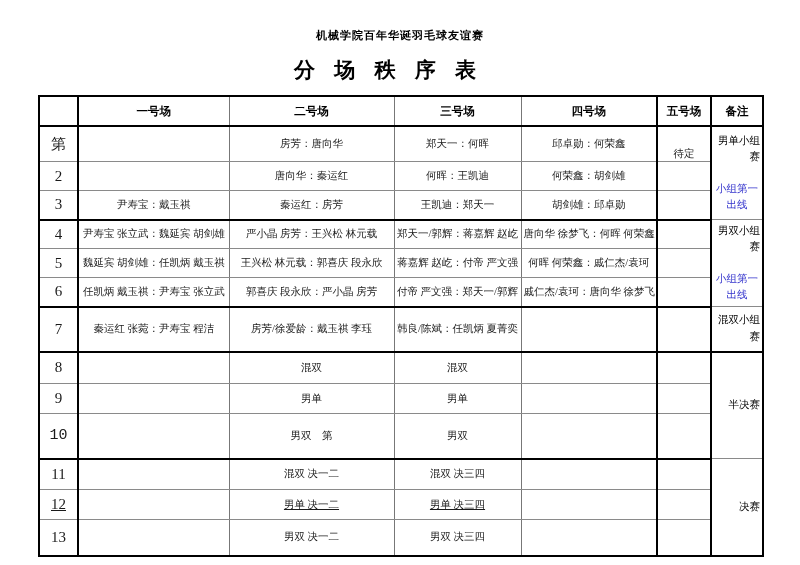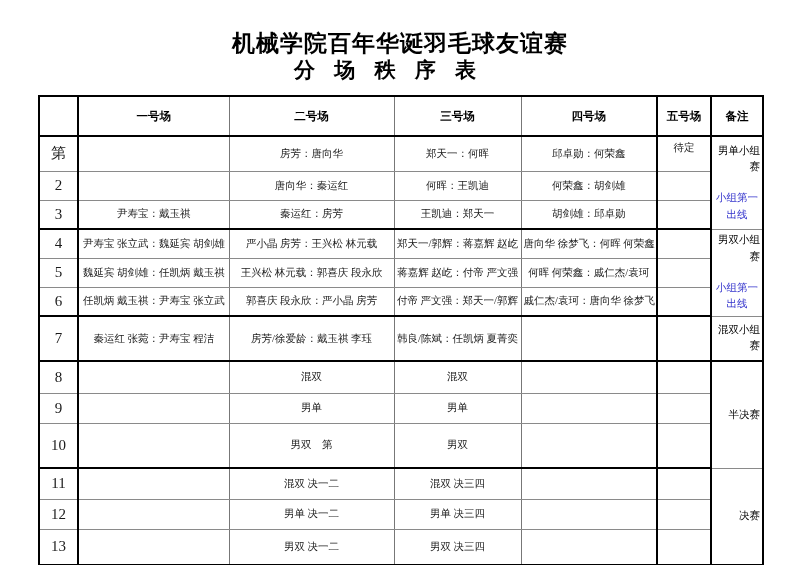--- a/index.html
+++ b/index.html
@@ -3,58 +3,58 @@
 <meta charset="utf-8">
 <style>
   html,body{margin:0;padding:0;background:#fff;}
   body{
     width:800px;height:565px;position:relative;
     font-family:"Liberation Serif","DejaVu Serif",serif;
     color:#1a1a1a;
   }
   .doc-title{
     position:absolute;top:28px;left:0;width:800px;
-    text-align:center;font-size:23px;font-weight:bold;
+    text-align:center;font-size:11px;font-weight:bold;
     letter-spacing:1px;color:#000;
   }
   .doc-subtitle{
     position:absolute;top:56px;left:0;width:777px;
     text-align:center;font-size:21px;font-weight:bold;
     letter-spacing:7px;color:#000;
   }
   table.sched{
     position:absolute;left:38px;top:95px;
     width:724px;border-collapse:collapse;table-layout:fixed;
     border:2px solid #000;
   }
   td,th{
     padding:0 2px;text-align:center;vertical-align:middle;
     font-size:10.5px;font-weight:normal;color:#1a1a1a;
     border-bottom:1px solid #8a8a8a;
     overflow:hidden;white-space:nowrap;
   }
   th{font-size:11.5px;font-weight:bold;color:#000;}
-  tr.h-header{height:40px;}
+  tr.h-header{height:30px;}
   tr.h-r1{height:35px;}
   tr.h-std{height:29px;}
   tr.h-r7{height:45px;}
   tr.h-r8{height:32px;}
   tr.h-r9{height:30px;}
-  tr.h-r10{height:45px;}
+  tr.h-r10{height:45px;font-family:Liberation Mono, monospace;}
   tr.h-r11{height:31px;}
-  tr.h-r12{height:30px;}
+  tr.h-r12{height:30px;text-decoration:underline;}
   tr.h-r13{height:36px;}
   .col-no{border-right:2px solid #000;font-size:15px;}
   .col-c1,.col-c2,.col-c3{border-right:1px solid #777;}
   .col-c4{border-right:2px solid #000;}
   .col-c5{border-right:2px solid #000;border-left:1px solid #0c4a6e;}
   .col-rem{border-left:2px solid #000;white-space:normal;margin-left:44px;}
   tr.group-end td{border-bottom:2px solid #000;}
   tr.h-header th{border-bottom:2px solid #000;}
-  td.col-c5.tall{vertical-align:top;padding-top:4px;}
+  td.col-c5.tall{vertical-align:top;padding-top:20px;}
   .rem-label{line-height:1.55;color:#000;text-align:right;}
   .rem-sub{line-height:1.55;color:#3333cc;}
   .rem-sub:not(:empty){margin-top:15px;}
 </style>
 </head>
 <body>
 
 <div class="doc-title">机械学院百年华诞羽毛球友谊赛</div>
 <div class="doc-subtitle">分 场 秩 序 表</div>
 

